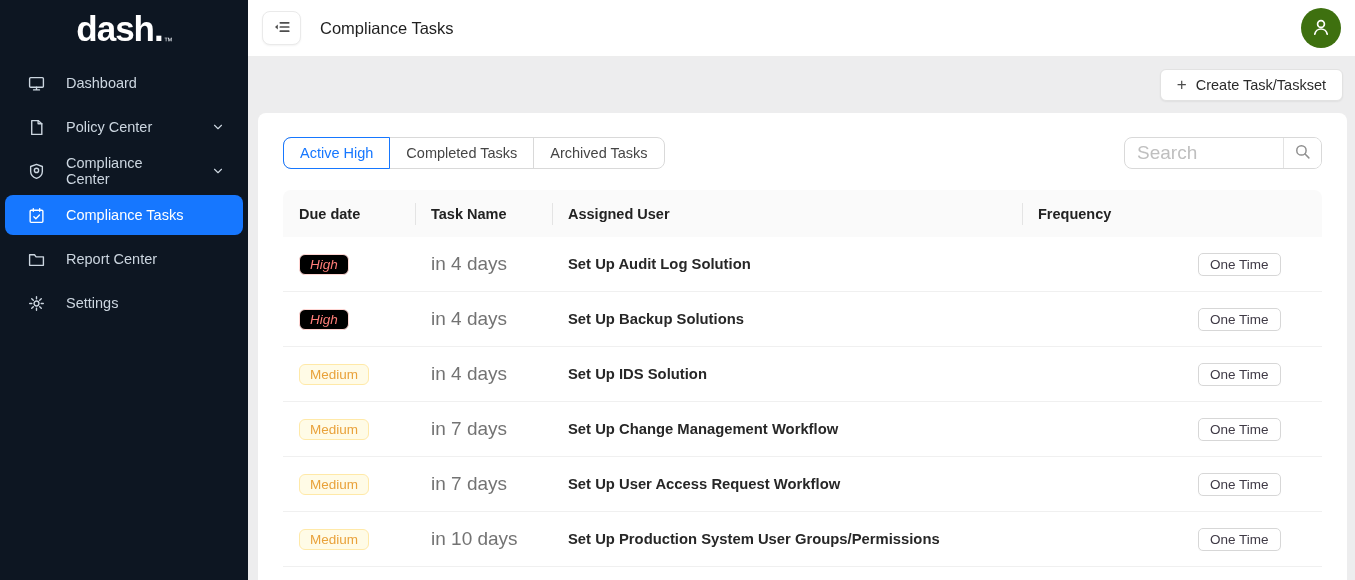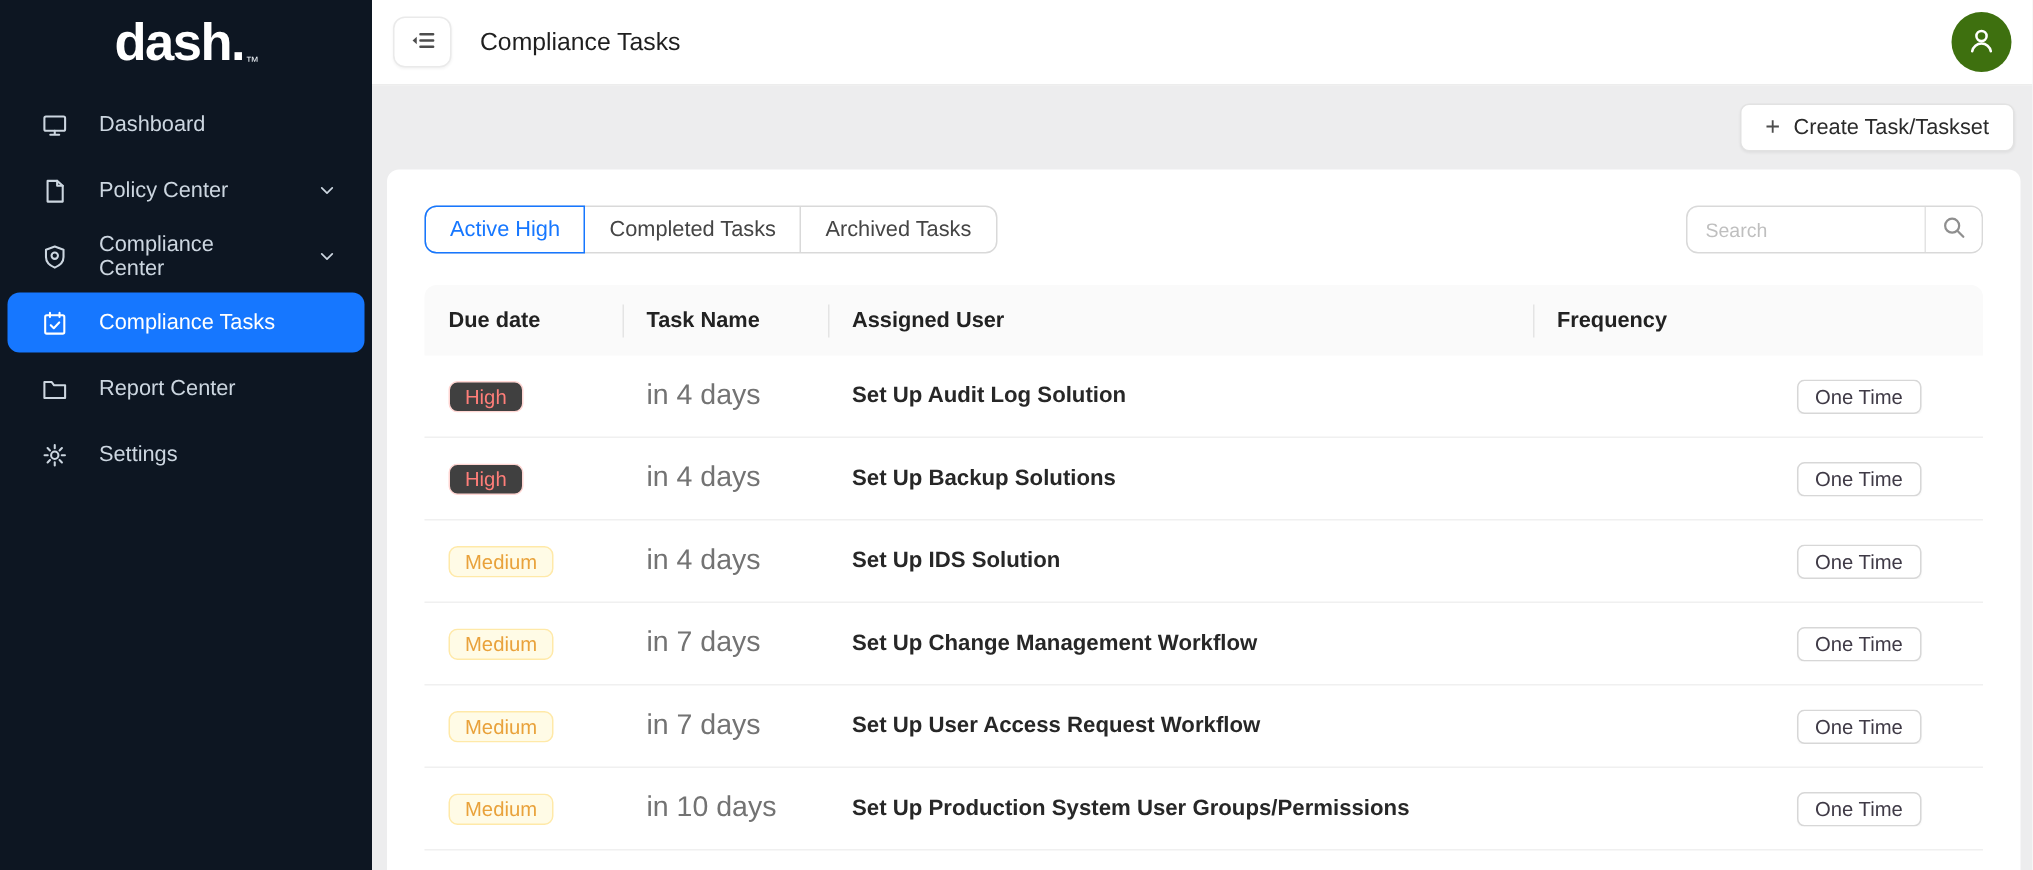--- a/index.html
+++ b/index.html
@@ -35,36 +35,36 @@
   .card { flex:1; background:#fff; margin:0 8px 0 10px; border-radius:8px 8px 0 0; padding:24px 25px 0 25px; overflow:hidden; }
 
   
   .card-top { display:flex; align-items:center; justify-content:space-between; margin-bottom:21px; }
   .tabs { display:inline-flex; border:1px solid #d9d9d9; border-radius:8px; background:#fff; }
   .tab { position:relative; padding:5px 16px; line-height:20px; font-size:14.5px; color:#454545; border-right:1px solid #d9d9d9; cursor:pointer; white-space:nowrap; }
   .tab:last-child { border-right:none; }
   .tab.active { color:#1677ff; border:1px solid #1677ff; border-radius:8px 0 0 8px; margin:-1px 0 -1px -1px; z-index:1; }
 
   .search { display:flex; width:198px; height:32px; border:1px solid #d9d9d9; border-radius:8px; overflow:hidden; background:#fff; }
-  .search input { flex:1; min-width:0; border:none; outline:none; padding:0 12px; font-size:13px; color:#ef4444; font-family:inherit; background:transparent; }
+  .search input { flex:1; min-width:0; border:none; outline:none; padding:0 12px; font-size:19px; color:#ef4444; font-family:inherit; background:transparent; }
   .search input::placeholder { color:#bfbfbf; }
   .search-btn { width:38px; border:none; border-left:1px solid #e3e3e3; background:#fff; display:flex; align-items:center; justify-content:center; cursor:pointer; }
   .search-btn svg { stroke:#8f8f8f; fill:none; stroke-width:1.4; stroke-linecap:round; }
 
   
   .grid-row { display:grid; grid-template-columns:132px 137px 470px 160px 1fr; align-items:center; }
   .thead { background:#fafafa; border-radius:8px 8px 0 0; height:47px; }
   .th { position:relative; padding:0 16px; font-weight:700; font-size:14.5px; color:#222; height:100%; display:flex; align-items:center; }
   .th + .th::before { content:""; position:absolute; left:0; top:50%; transform:translateY(-50%); width:1px; height:22px; background:#e4e4e4; }
   .trow { height:55px; border-bottom:1px solid #f0f0f0; cursor:pointer; }
   .td { padding:0 16px; overflow:hidden; white-space:nowrap; text-overflow:ellipsis; }
   .td-due { color:#737373; font-size:19px; }
   .td-task { color:#272727; font-size:14.8px; font-weight:700; }
   .badge { display:inline-block; padding:2px 10px; font-size:13.5px; border-radius:6px; border:1px solid transparent; }
-  .p-high { background:#404040; border-color:#ffd6d3; color:#ff7e79; }
+  .p-high { background:#000000; border-color:#ffd6d3; color:#ff7e79;font-style:italic; }
   .p-medium { background:#fffbe6; border-color:#ffe9a8; color:#e9a23b; }
   .freq-badge { display:inline-block; padding:3px 11px; font-size:13.5px; border-radius:5px; border:1px solid #d7d7d7; background:#fff; color:#3f3a46; box-shadow:0 1px 1px rgba(0,0,0,.03); }
 </style>
 </head>
 <body>
 
 <aside class="sidebar">
   <div class="logo">
     <span class="logo-text">dash.</span>
       <span class="logo-tm">™</span>

